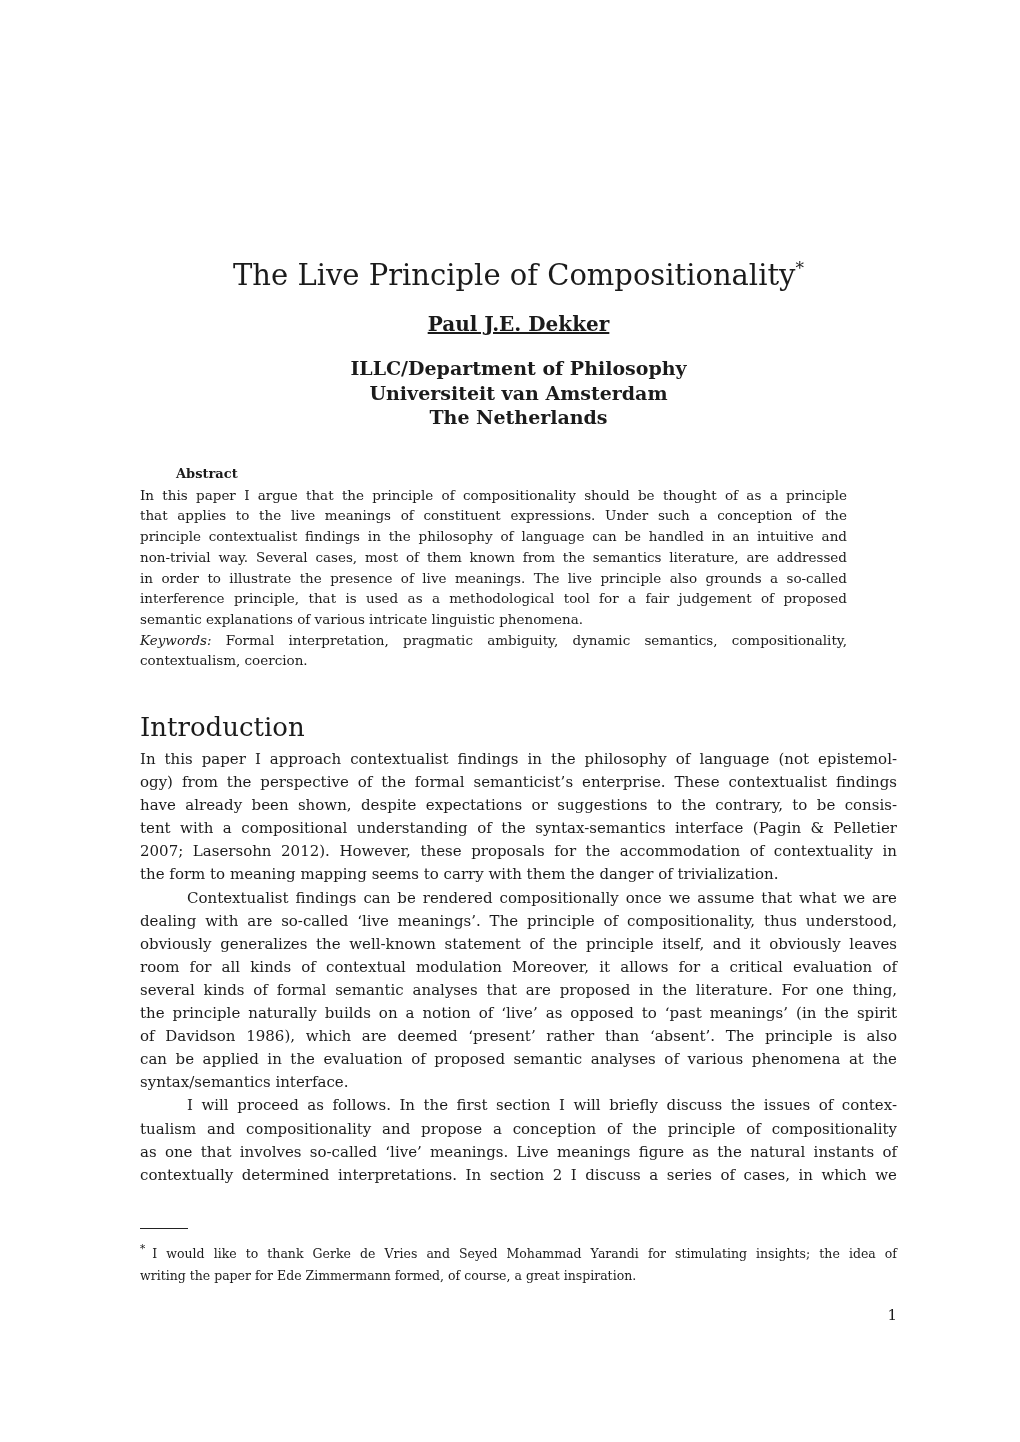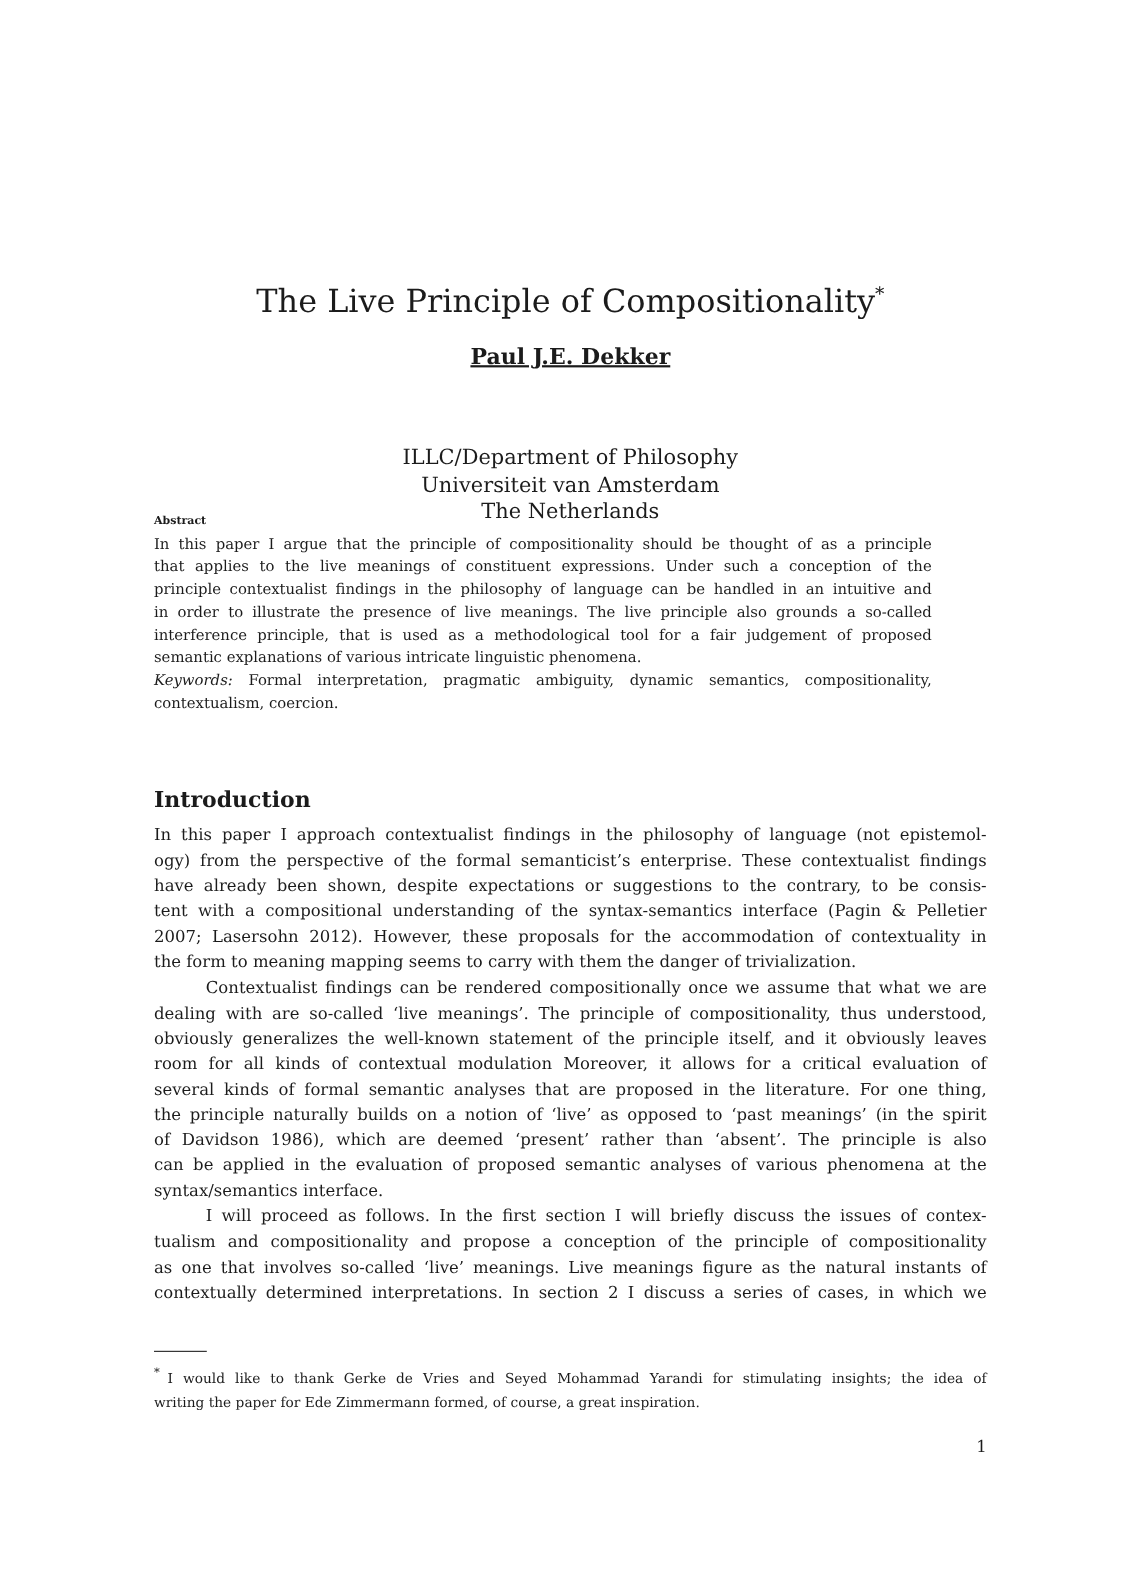--- a/index.html
+++ b/index.html
@@ -12,27 +12,27 @@
     color: #1b1b1b;
     overflow: hidden;
   }
   .block { position: absolute; left: 140px; width: 757px; }
   .center { text-align: center; }
 
   .title-block { top: 250px; font-size: 29px; line-height: 36px; }
   .title-mark { font-size: 17px; }
 
   .author-block { top: 311px; font-size: 20px; font-weight: bold; line-height: 26px; text-decoration: underline; }
-  .affil-block  { top: 356px; font-size: 19px; font-weight: normal; line-height: 24.6px; margin-top: 48px; }
+  .affil-block  { top: 356px; font-size: 19px; font-weight: bold; line-height: 24.6px; }
 
   .abstract-block { top: 464px; width: 707px; font-size: 13.5px; line-height: 20.7px; }
-  .abstract-heading { font-weight: bold; font-size: 10px; }
+  .abstract-heading { font-weight: bold; font-size: 13px; margin-left: 36px; }
   .kw-label { font-style: italic; }
 
-  .intro-heading { top: 713px; font-size: 20px; font-weight: bold; line-height: 28px; }
+  .intro-heading { top: 713px; font-size: 26px; font-weight: normal; line-height: 28px; }
 
   .body-block { top: 748px; font-size: 15px; line-height: 23.1px; }
 
   .jline { text-align: justify; text-align-last: justify; text-justify: inter-word; }
   .lline { text-align: left;    text-align-last: left; }
   .ind   { text-indent: 47px; }
 
   .fn-rule  { top: 1228px; width: 48px; height: 0; border-top: 1.5px solid #222; }
   .fn-block { top: 1238px; font-size: 12.5px; line-height: 21.6px; }
   .fn-marker { font-size: 10.5px; vertical-align: 6px; margin-right: 7px; }
@@ -54,20 +54,21 @@
     <div>ILLC/Department of Philosophy</div>
     <div>Universiteit van Amsterdam</div>
     <div>The Netherlands</div>
   </div>
 
   <div class="block abstract-block">
     <div class="abstract-heading lline">Abstract</div>
     <div class="jline">In this paper I argue that the principle of compositionality should be thought of as a principle</div>
     <div class="jline">that applies to the live meanings of constituent expressions. Under such a conception of the</div>
     <div class="jline">principle contextualist findings in the philosophy of language can be handled in an intuitive and</div>
+    <div class="jline">non-trivial way. Several cases, most of them known from the semantics literature, are addressed</div>
     <div class="jline">in order to illustrate the presence of live meanings. The live principle also grounds a so-called</div>
     <div class="jline">interference principle, that is used as a methodological tool for a fair judgement of proposed</div>
     <div class="lline">semantic explanations of various intricate linguistic phenomena.</div>
     <div class="jline">
       <span class="kw-label">Keywords:</span><span> Formal interpretation, pragmatic ambiguity, dynamic semantics, compositionality,</span>
     </div>
     <div class="lline">contextualism, coercion.</div>
   </div>
 
   <div class="block intro-heading">Introduction</div>

